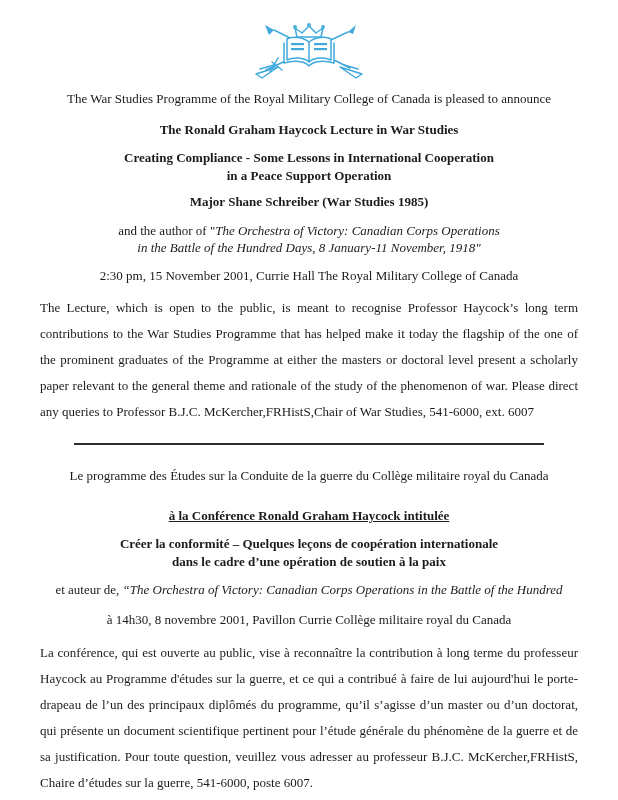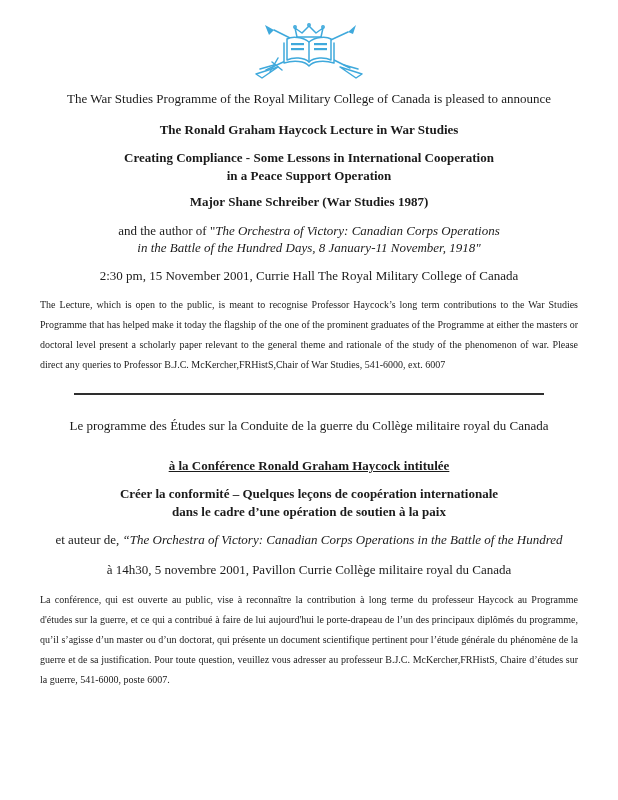--- a/index.html
+++ b/index.html
@@ -15,22 +15,22 @@
     background:var(--background);
     color:var(--text-color);
     font-family:"Liberation Serif","DejaVu Serif",serif;
   }
   .doc{padding:22px 40px 0 40px;}
   p{margin:0;font-size:13px;line-height:17.5px;}
   .center{text-align:center;}
   .bold{font-weight:bold;text-align:center;}
   .para{
     text-align:justify;
-    font-size:10px;
-    line-height:20px;
+    font-size:13px;
+    line-height:26px;
   }
   .logo-wrap{text-align:center;height:58px;color:var(--logo-color);}
   .mt-announce{margin-top:10px;}
   .mt-series{margin-top:13px;}
   .mt-title{margin-top:11px;}
   .mt-speaker{margin-top:9px;}
   .mt-author{margin-top:11px;}
   .mt-when{margin-top:10px;}
   .mt-body{margin-top:11px;}
   hr.divider{
@@ -90,21 +90,21 @@
   <p class="center mt-announce">The War Studies Programme of the Royal Military College of Canada is pleased to announce</p>
 
   <p class="center bold mt-series">The Ronald Graham Haycock Lecture in War Studies</p>
 
   <p class="center bold mt-title">
     <span>Creating Compliance - Some Lessons in International Cooperation</span><br>
     <span>in a Peace Support Operation</span>
   </p>
 
   <p class="center bold mt-speaker">
-    <span>Major Shane Schreiber (War Studies 1987)</span><br>
+    <span>Major Shane Schreiber (War Studies 1985)</span><br>
   </p>
 
   <p class="center mt-author">
     <span>and the author of "</span><i>The Orchestra of Victory: Canadian Corps Operations</i><br>
     <i>in the Battle of the Hundred Days, 8 January-11 November, 1918"</i>
   </p>
 
   <p class="center mt-when">2:30 pm, 15 November 2001, Currie Hall The Royal Military College of Canada</p>
 
   <p class="para mt-body">The Lecture, which is open to the public, is meant to recognise Professor Haycock’s long term contributions to the War Studies Programme that has helped make it today the flagship of the one of the prominent graduates of the Programme at either the masters or doctoral level present a scholarly paper relevant to the general theme and rationale of the study of the phenomenon of war. Please direct any queries to Professor B.J.C. McKercher,FRHistS,Chair of War Studies, 541-6000, ext. 6007</p>
@@ -118,17 +118,17 @@
   <p class="center bold mt-title">
     <span>Créer la conformité – Quelques leçons de coopération internationale</span><br>
     <span>dans le cadre d’une opération de soutien à la paix</span>
   </p>
 
 
   <p class="center mt-author">
     <span>et auteur de, </span><i>“The Orchestra of Victory: Canadian Corps Operations in the Battle of the Hundred</i><br>
   </p>
 
-  <p class="center mt-fr-when">à 14h30, 5 novembre 2001, Pavillon Currie Collège militaire royal du Canada</p>
+  <p class="center mt-fr-when">à 14h30, 8 novembre 2001, Pavillon Currie Collège militaire royal du Canada</p>
 
   <p class="para mt-fr-body">La conférence, qui est ouverte au public, vise à reconnaître la contribution à long terme du professeur Haycock au Programme d'études sur la guerre, et ce qui a contribué à faire de lui aujourd'hui le porte-drapeau de l’un des principaux diplômés du programme, qu’il s’agisse d’un master ou d’un doctorat, qui présente un document scientifique pertinent pour l’étude générale du phénomène de la guerre et de sa justification. Pour toute question, veuillez vous adresser au professeur B.J.C. McKercher,FRHistS, Chaire d’études sur la guerre, 541-6000, poste 6007.</p>
 
 </div>
 
 </body></html>

